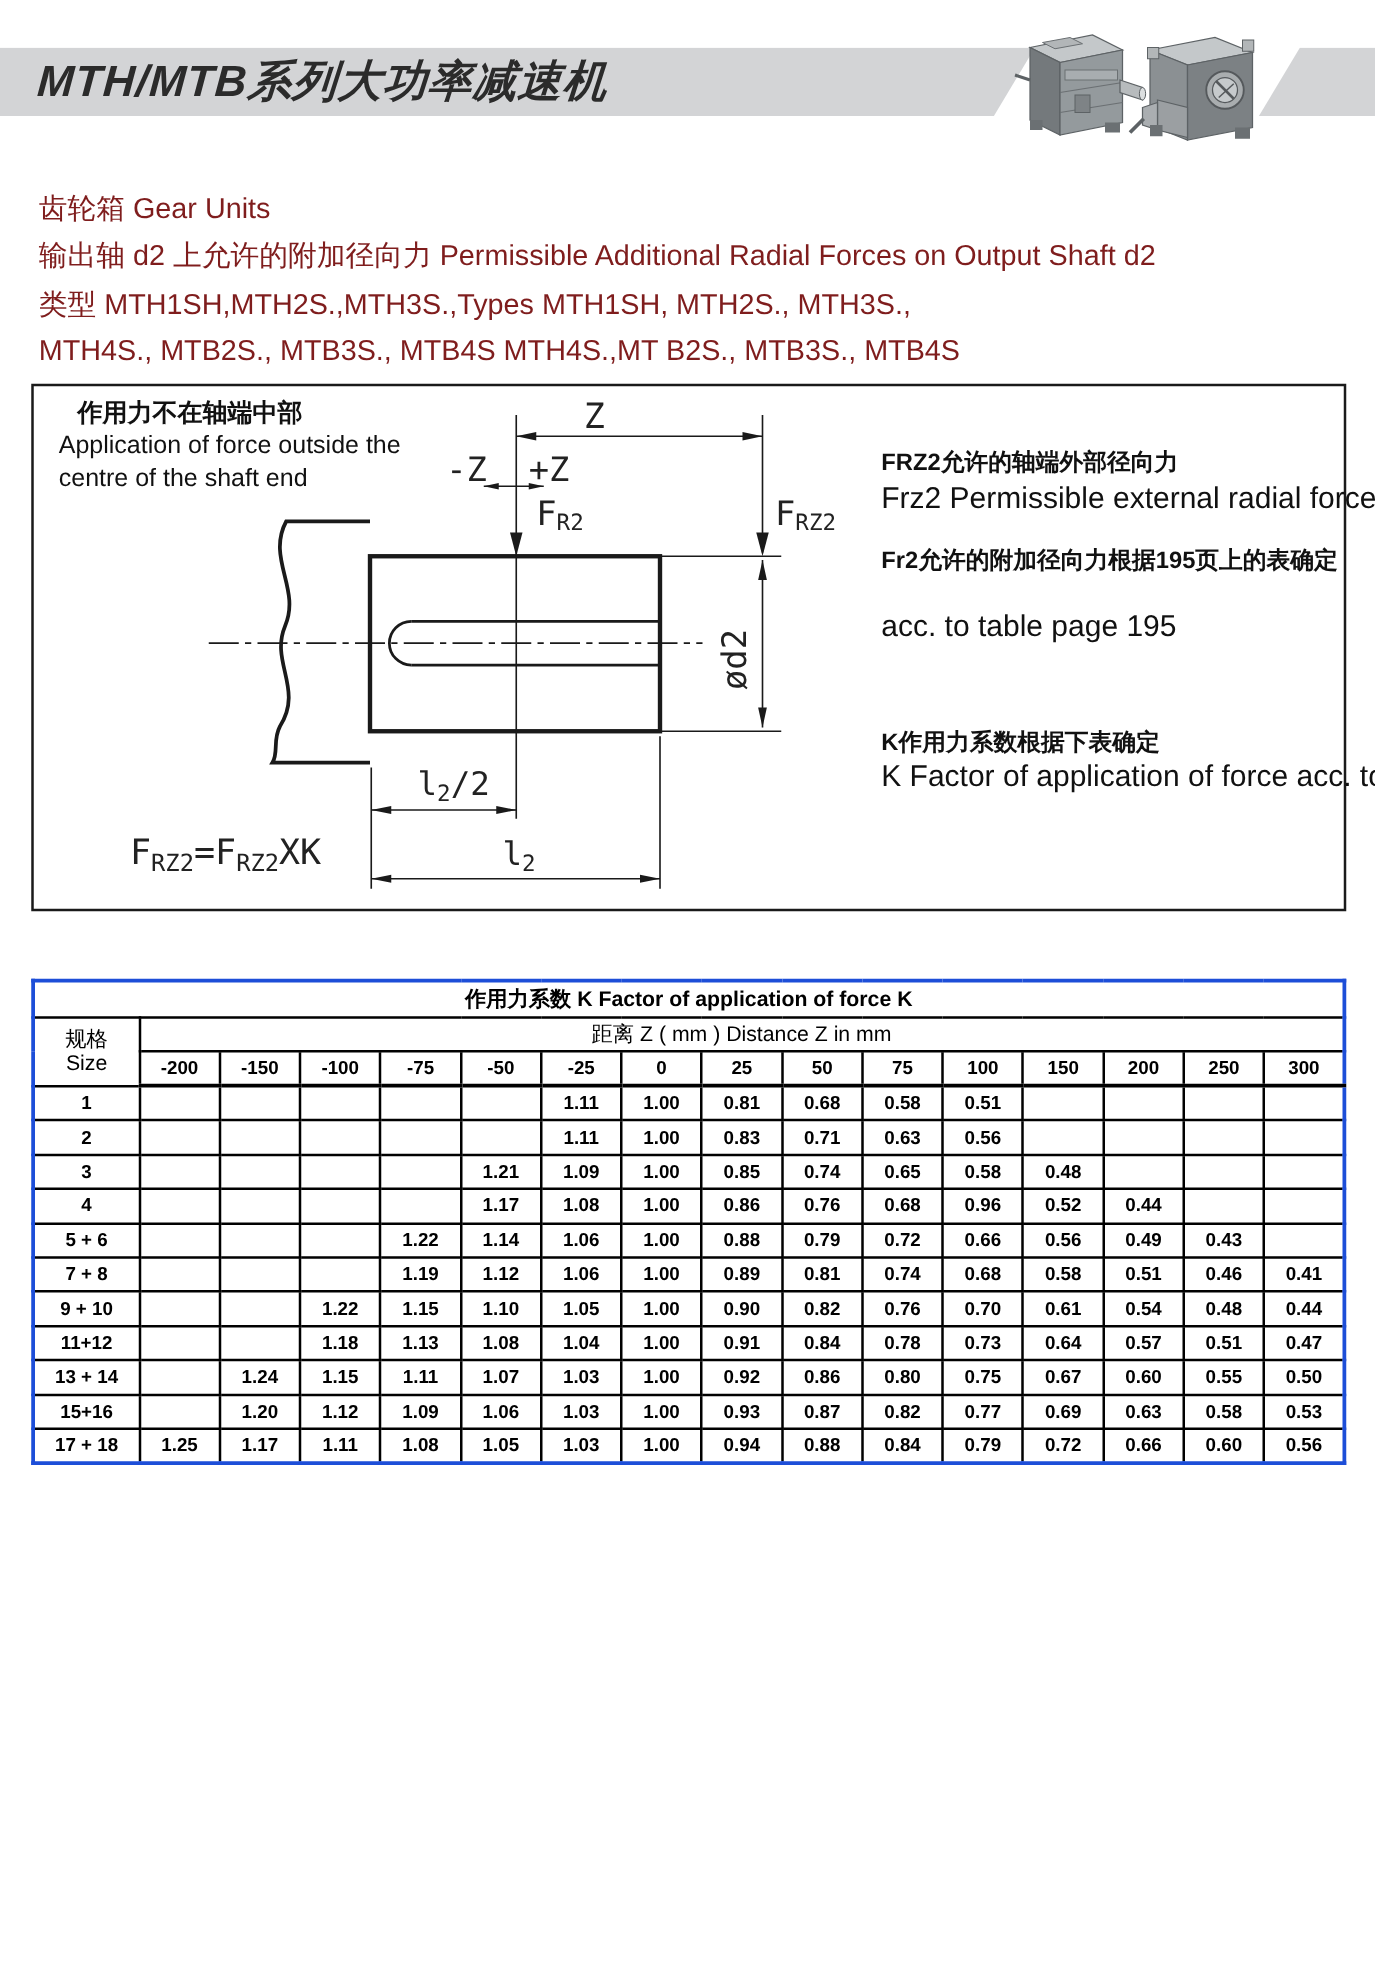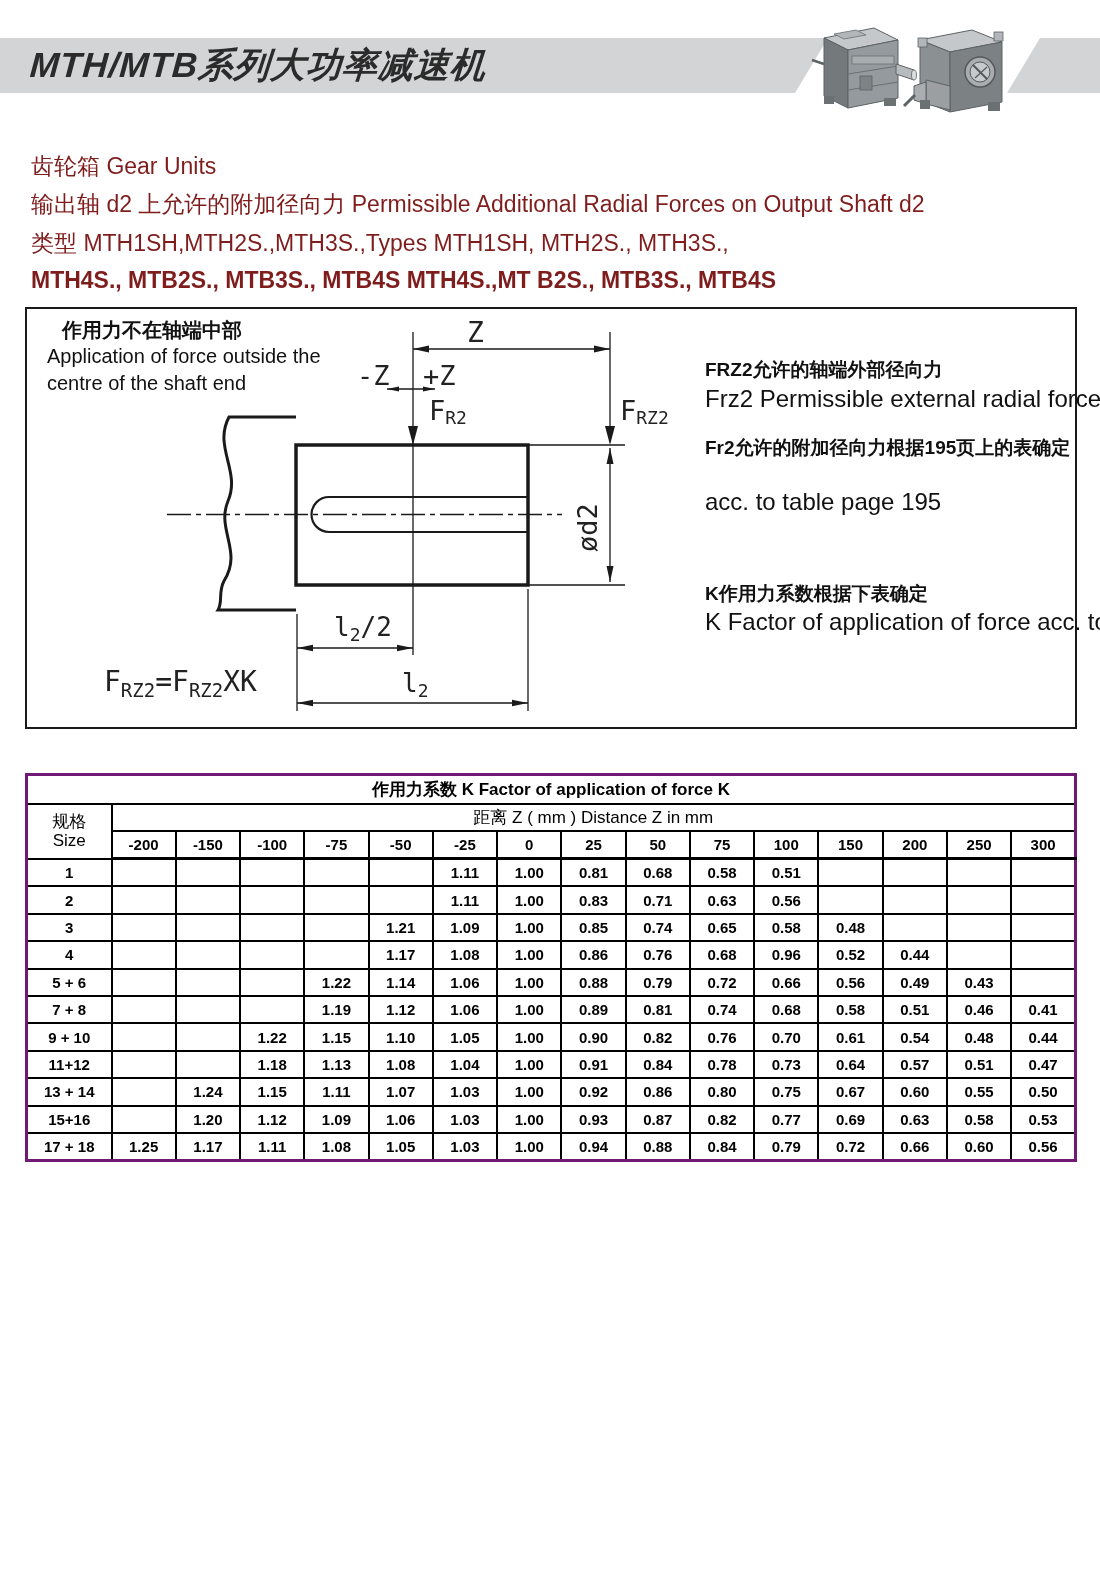--- a/index.html
+++ b/index.html
@@ -13,39 +13,39 @@
               clip-path:polygon(33px 0,100% 0,100% 100%,0 100%);}
   .banner-title{position:absolute;left:30px;top:42px;margin:0;
                 font-size:35px;font-weight:bold;font-style:italic;color:#2b2b2b;
                 letter-spacing:1px;transform:skewX(-4deg);white-space:nowrap;}
   .gear-art{position:absolute;left:808px;top:16px;width:204px;height:116px;}
   
   .intro{position:absolute;left:31px;font-size:23px;color:#7f1d1d;white-space:nowrap;}
   .intro.l1{top:151px;}
   .intro.l2{top:189px;}
   .intro.l3{top:228px;}
-  .intro.l4{top:267px;font-weight:bold;}
+  .intro.l4{top:267px;}
   
   .diagram-box{position:absolute;left:25px;top:307px;width:1052px;height:422px;
                border:2.5px solid #1a1a1a;box-sizing:border-box;background:#fff;}
   .diagram-box svg{position:absolute;left:0;top:0;}
   .cap{position:absolute;white-space:nowrap;}
   .cap-zh{left:20px;top:8px;font-size:20px;font-weight:bold;margin-left:15px;}
   .cap-en1{left:20px;top:36px;font-size:20px;}
   .cap-en2{left:20px;top:63px;font-size:20px;}
   .note{position:absolute;left:678px;white-space:nowrap;font-size:24px;}
   .note.zh{font-weight:bold;font-size:19px;}
   .n1z{top:48px;}.n1e{top:76px;}
   .n2z{top:126px;text-align:center;}.n2e1{top:153px;}.n2e2{top:179px;}
   .n3z{top:272px;}.n3e{top:299px;}
   .draft{font-family:"DejaVu Sans Mono","Liberation Mono",monospace;fill:#222;}
   
   .ktable{position:absolute;left:25px;top:773px;width:1052px;}
   .ktable table{border-collapse:collapse;table-layout:fixed;width:1052px;
-                border:3px solid #701a75;}
+                border:3px solid #1d4ed8;margin-top:10px;}
   .ktable th,.ktable td{border:2px solid #000;text-align:center;vertical-align:middle;
                         padding:0;color:#000;}
   .t-title th{height:27px;font-size:17px;font-weight:bold;border-bottom:2px solid #000;}
   .t-dist th{height:25px;font-size:17px;font-weight:normal;}
   .t-cols th{height:25px;font-size:15px;font-weight:bold;border-bottom:3px solid #000;}
   .size-h{font-size:15px;font-weight:bold;line-height:19px;}
   .ktable tbody td{height:25.4px;font-size:15px;font-weight:bold;}
   .ktable tbody td.size{font-weight:bold;}
 </style>
 </head>

